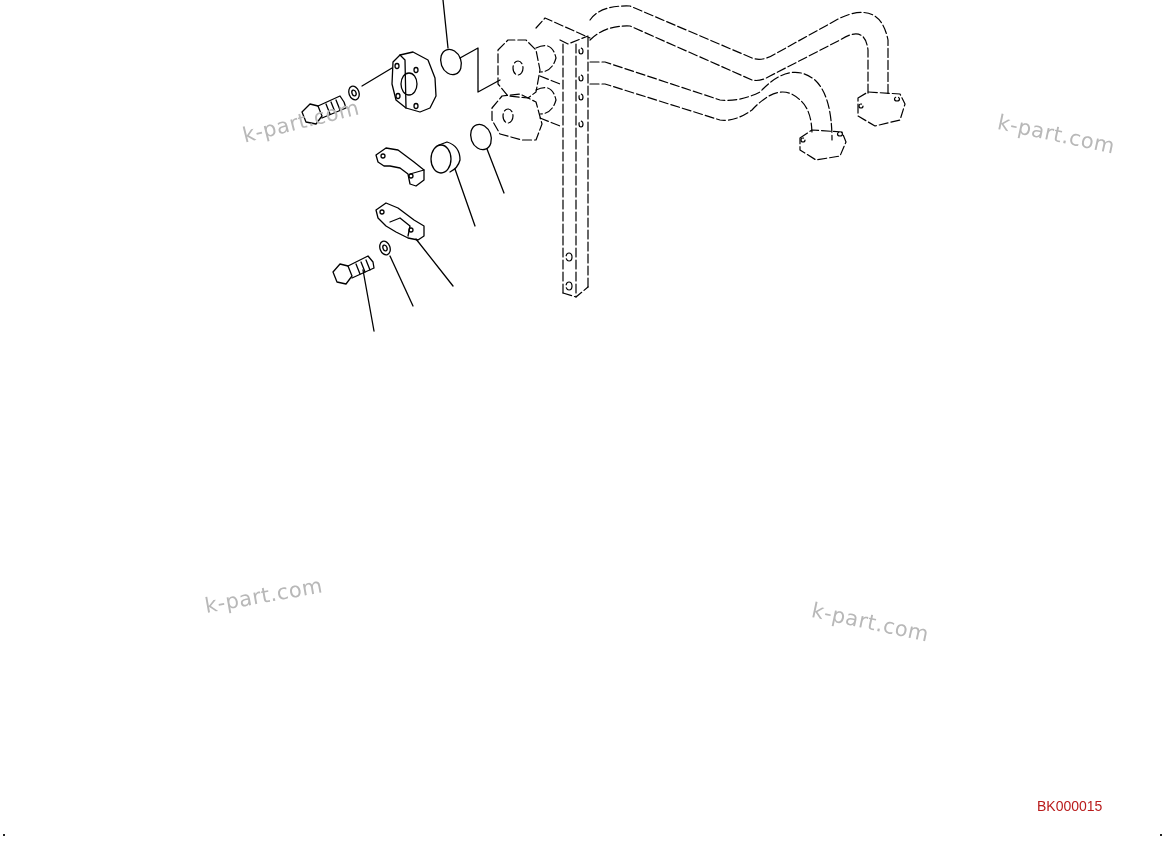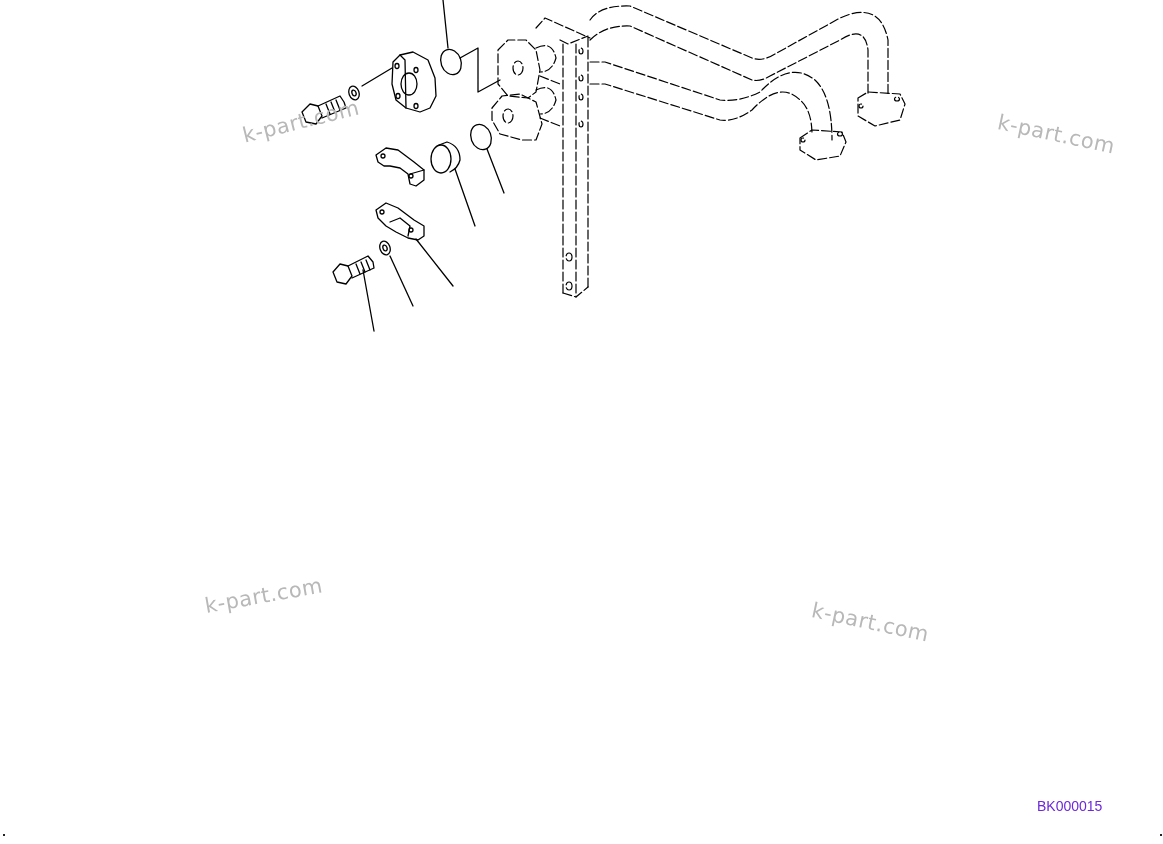--- a/index.html
+++ b/index.html
@@ -1,21 +1,21 @@
 <!DOCTYPE html>
 <html><head>
 <meta charset="utf-8">
 <style>
   html, body { margin:0; padding:0; background:#ffffff; }
   body { width:1163px; height:844px; position:relative; overflow:hidden;
          font-family:"Liberation Sans", sans-serif; }
   #drawing { position:absolute; left:0; top:0; }
   .wm { position:absolute; color:#b8b8b8; font-size:21px; letter-spacing:0.5px;
         font-family:"DejaVu Sans", sans-serif; white-space:nowrap; transform-origin:left center; }
-  .code { position:absolute; left:1037px; top:798px; font-size:14px; color:#6d28d9;
+  .code { position:absolute; left:1037px; top:798px; font-size:14px; color:#b91c1c;
           font-family:"Liberation Sans", sans-serif; }
   .dot { position:absolute; width:2px; height:2px; background:#222; }
 </style>
 </head>
 <body>
 
 <svg id="drawing" width="1163" height="844" viewBox="0 0 1163 844" xmlns="http://www.w3.org/2000/svg">
   <g fill="none" stroke="#000" stroke-width="1.3" stroke-linecap="round" stroke-linejoin="round">
 
     <g>

